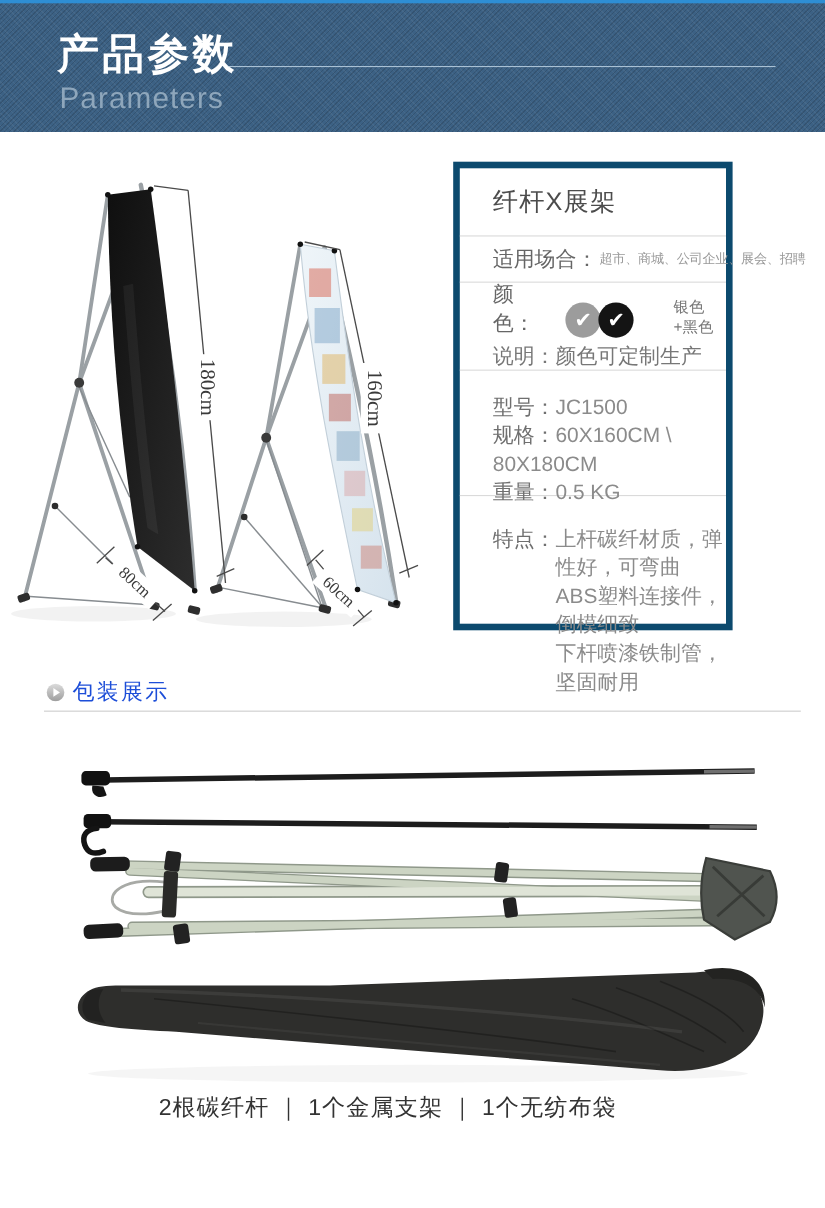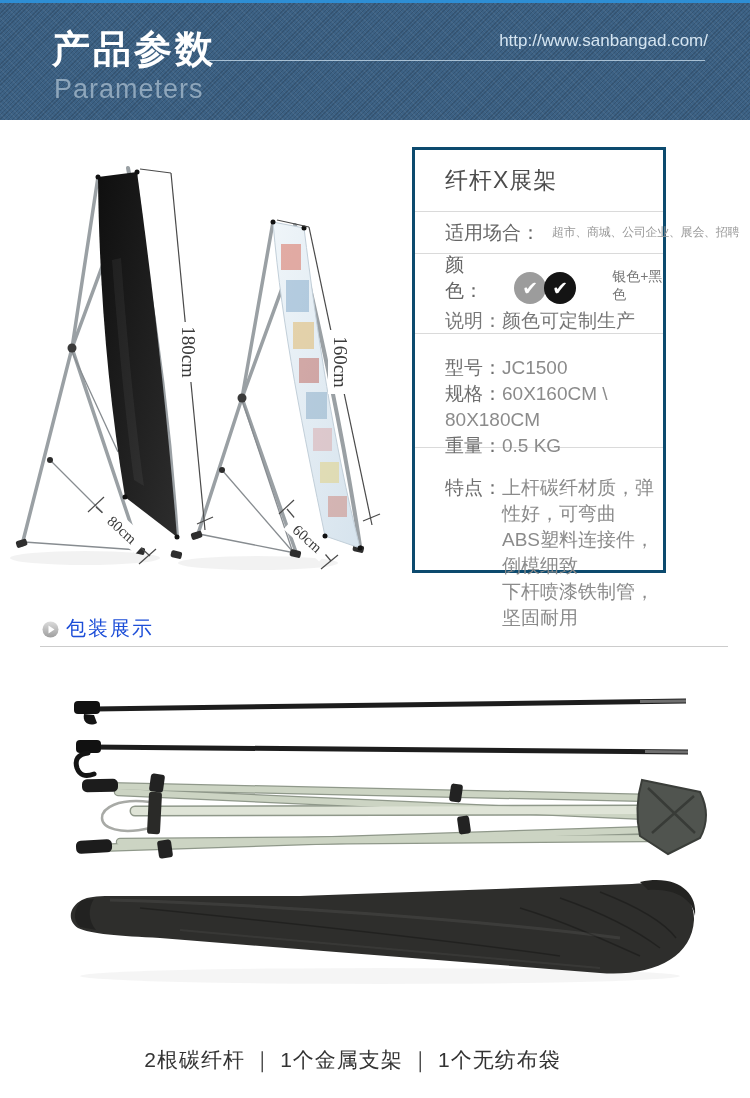--- a/index.html
+++ b/index.html
@@ -17,26 +17,26 @@
   .h-line{position:absolute;left:207px;top:60px;width:498px;height:1px;background:rgba(205,225,240,0.75);}
   .h-url{position:absolute;right:42px;top:31px;font-size:17px;color:#d5e5f1;}
   .h-slogan{position:absolute;right:42px;top:61px;font-size:19px;color:#bfd4e3;letter-spacing:2px;}
 
   
   .figure-svg{position:absolute;left:0;top:140px;}
   .dim-text{font-family:"Liberation Serif","DejaVu Serif",serif;fill:#3a3a3a;}
 
   
   .panel{position:absolute;left:412px;top:147px;width:254px;height:426px;box-sizing:border-box;
-         border:3px solid #0c4a6e;background:#fff;}
+         border:6px solid #0c4a6e;background:#fff;}
   .row{box-sizing:border-box;padding-left:30px;border-bottom:1px solid #dadada;}
   .row-title{height:62px;display:flex;align-items:center;font-size:23px;color:#4c4c4c;letter-spacing:1px;}
   .row-usage{height:42px;display:flex;align-items:center;white-space:nowrap;}
   .usage-label{font-size:19px;color:#666;}
-  .usage-value{font-size:12px;color:#999;margin-left:12px;letter-spacing:-0.3px;}
+  .usage-value{font-size:12px;color:#999;margin-left:2px;letter-spacing:-0.3px;}
   .row-color{height:80px;padding-top:13px;}
   .color-line1{display:flex;align-items:flex-end;height:37px;}
   .color-label{font-size:19px;color:#666;}
   .swatches{display:flex;margin-left:24px;}
   .swatch{width:32px;height:32px;border-radius:50%;display:flex;align-items:center;justify-content:center;
           color:#fff;font-size:19px;font-weight:bold;}
   .swatch.silver{background:#9c9c9c;}
   .swatch.black{background:#141414;margin-left:-2px;}
   .color-value{font-size:14px;color:#777;margin-left:36px;}
   .color-line2{display:flex;align-items:center;height:24px;margin-top:5px;font-size:19px;color:#777;}
@@ -48,33 +48,32 @@
   
   .section-head{position:absolute;left:0;top:610px;width:750px;height:40px;}
   .sec-icon{position:absolute;left:42px;top:11px;width:17px;height:17px;}
   .sec-title{position:absolute;left:66px;top:5px;font-size:20px;color:#1d4ed8;letter-spacing:2px;}
   .sec-line{position:absolute;left:40px;top:36px;width:688px;height:1px;background:#cccccc;}
 
   
   .pack-svg{position:absolute;left:0;top:668px;}
 
   
-  .caption{position:absolute;left:0;top:1046px;width:705px;text-align:center;font-size:21px;color:#333;letter-spacing:1px;}
+  .caption{position:absolute;left:0;top:993px;width:705px;text-align:center;font-size:21px;color:#333;letter-spacing:1px;}
 </style>
 </head>
 <body>
 
 <div class="page">
 
   <div class="header">
     <div class="strip"></div>
     <div class="h-title">产品参数</div>
     <div class="h-sub">Parameters</div>
     <div class="h-line"></div>
-    <div class="h-url">http://www.sanbangad.com/</div>
   </div>
 
   <svg class="figure-svg" width="410" height="445" viewBox="0 0 410 445">
     <defs>
       <linearGradient id="gb" x1="0" y1="0" x2="1" y2="1">
         <stop offset="0" stop-color="#0f0f0f"></stop>
           <stop offset="1" stop-color="#2d2d2d"></stop>
       </linearGradient>
       <linearGradient id="gw" x1="0" y1="0" x2="1" y2="1">
         <stop offset="0" stop-color="#eff5f9"></stop>

